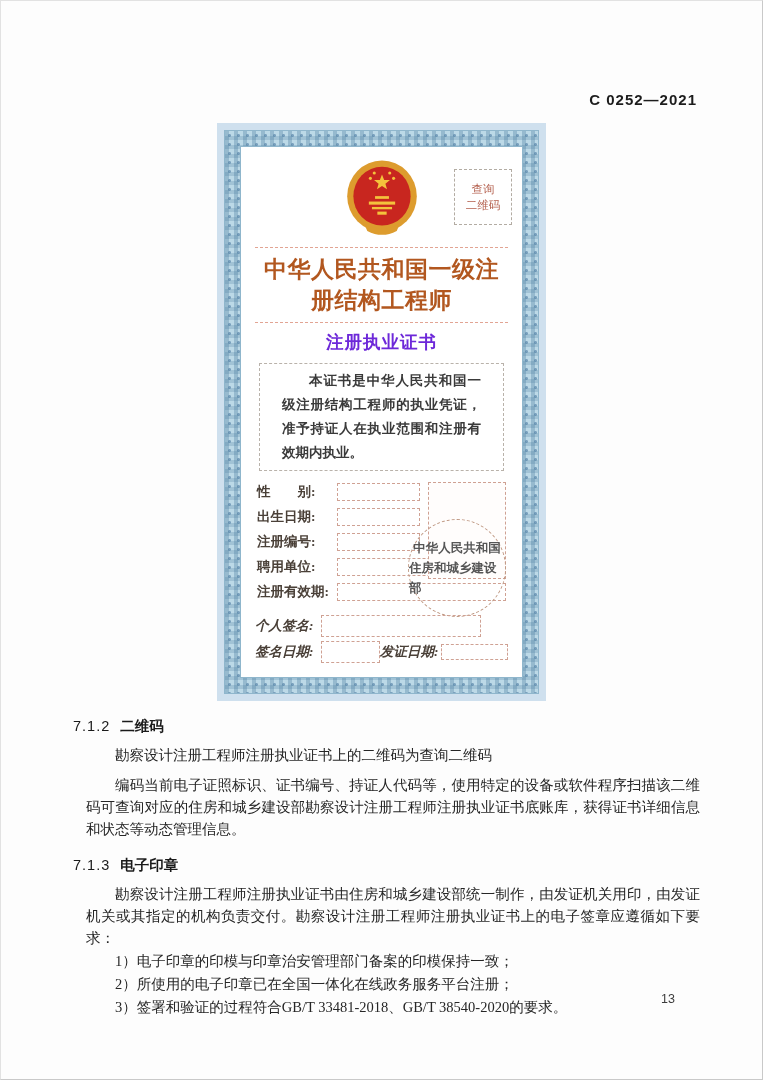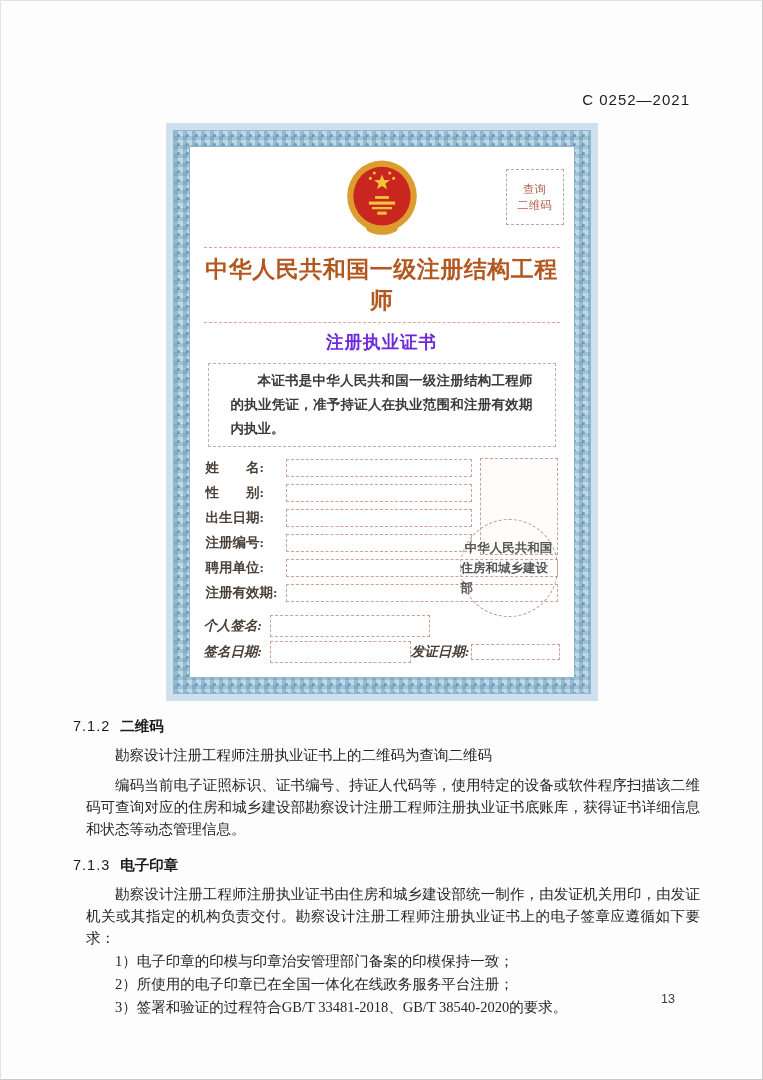--- a/index.html
+++ b/index.html
@@ -2,25 +2,25 @@
 <html><head>
 <meta charset="utf-8">
 <style>
   * { margin:0; padding:0; box-sizing:border-box; }
   html,body { background:#ffffff; }
   body { width:763px; height:1080px; font-family:"Liberation Serif","DejaVu Serif",serif; color:#2b2b2b; }
 
   .page { position:relative; width:763px; height:1080px; background:#fdfdfd;
           border:1px solid #e2e2e2; border-right-color:#c9c9c9; border-bottom-color:#c9c9c9; overflow:hidden; }
 
-  .doc-code { position:absolute; top:90px; right:72px; font-family:"Liberation Sans","DejaVu Sans",sans-serif;
-              font-weight:normal; font-size:15px; letter-spacing:1px; color:#1c1c1c; }
+  .doc-code { position:absolute; top:90px; right:65px; font-family:"Liberation Sans","DejaVu Sans",sans-serif;
+              font-weight:bold; font-size:15px; letter-spacing:1px; color:#1c1c1c; }
 
   
-  .certificate { width:432px; margin:122px auto 0; }
+  .certificate { width:329px; margin:122px auto 0; }
   .cert-outer  { background:#cfe0ee; padding:7px; }
   .cert-band   { padding:15px; border:1px solid #8fb6cc;
                  background-color:#bcd9e7;
                  background-image:
                    repeating-linear-gradient(90deg, rgba(64,116,152,0.30) 0 4px, transparent 4px 9px),
                    repeating-linear-gradient(0deg,  rgba(64,116,152,0.22) 0 4px, transparent 4px 9px),
                    radial-gradient(circle, rgba(42,92,140,0.45) 1px, transparent 2px);
                  background-size:18px 18px, 18px 18px, 9px 9px; }
   .cert-inner  { position:relative; background:#ffffff; border:1px solid #8fb6cc;
                  height:532px; padding:10px 14px; }
@@ -114,24 +114,20 @@
             <span>二维码</span>
           </div>
 
           <div class="cert-title1">中华人民共和国一级注册结构工程师</div>
           <div class="cert-title2">注册执业证书</div>
 
           <div class="cert-intro">本证书是中华人民共和国一级注册结构工程师的执业凭证，准予持证人在执业范围和注册有效期内执业。</div>
 
           <div class="fields">
             <div class="frow short">
-              <span class="flabel">姓　　名:</span>
-              <span class="fbox"></span>
-            </div>
-            <div class="frow short">
               <span class="flabel">性　　别:</span>
               <span class="fbox"></span>
             </div>
             <div class="frow short">
               <span class="flabel">出生日期:</span>
               <span class="fbox"></span>
             </div>
             <div class="frow short">
               <span class="flabel">注册编号:</span>
               <span class="fbox"></span>

